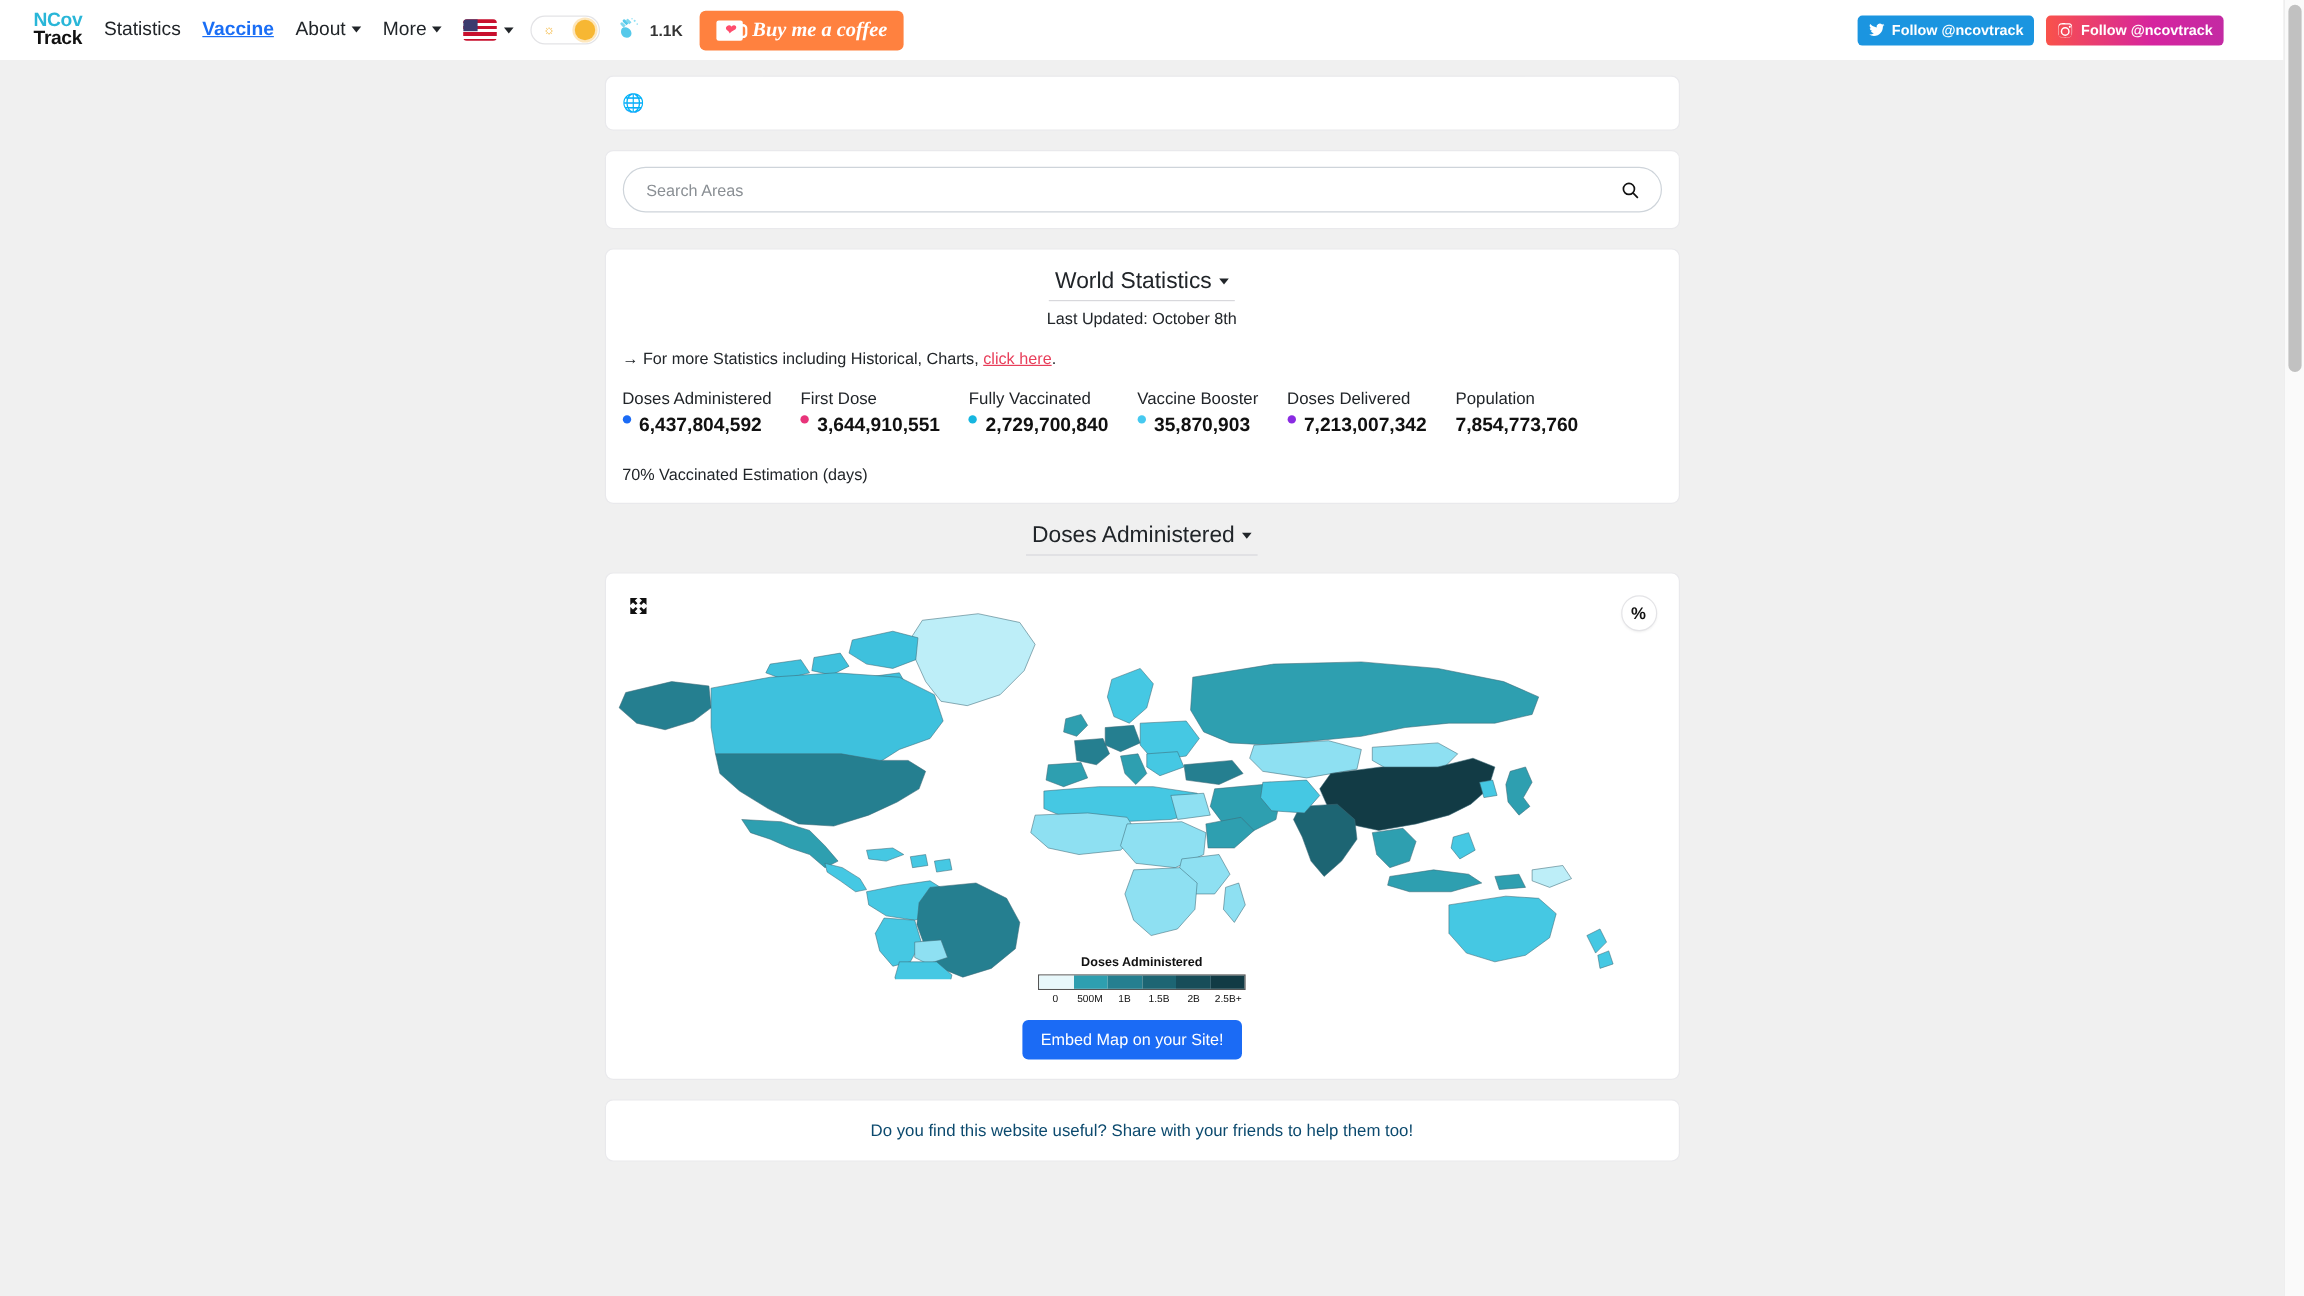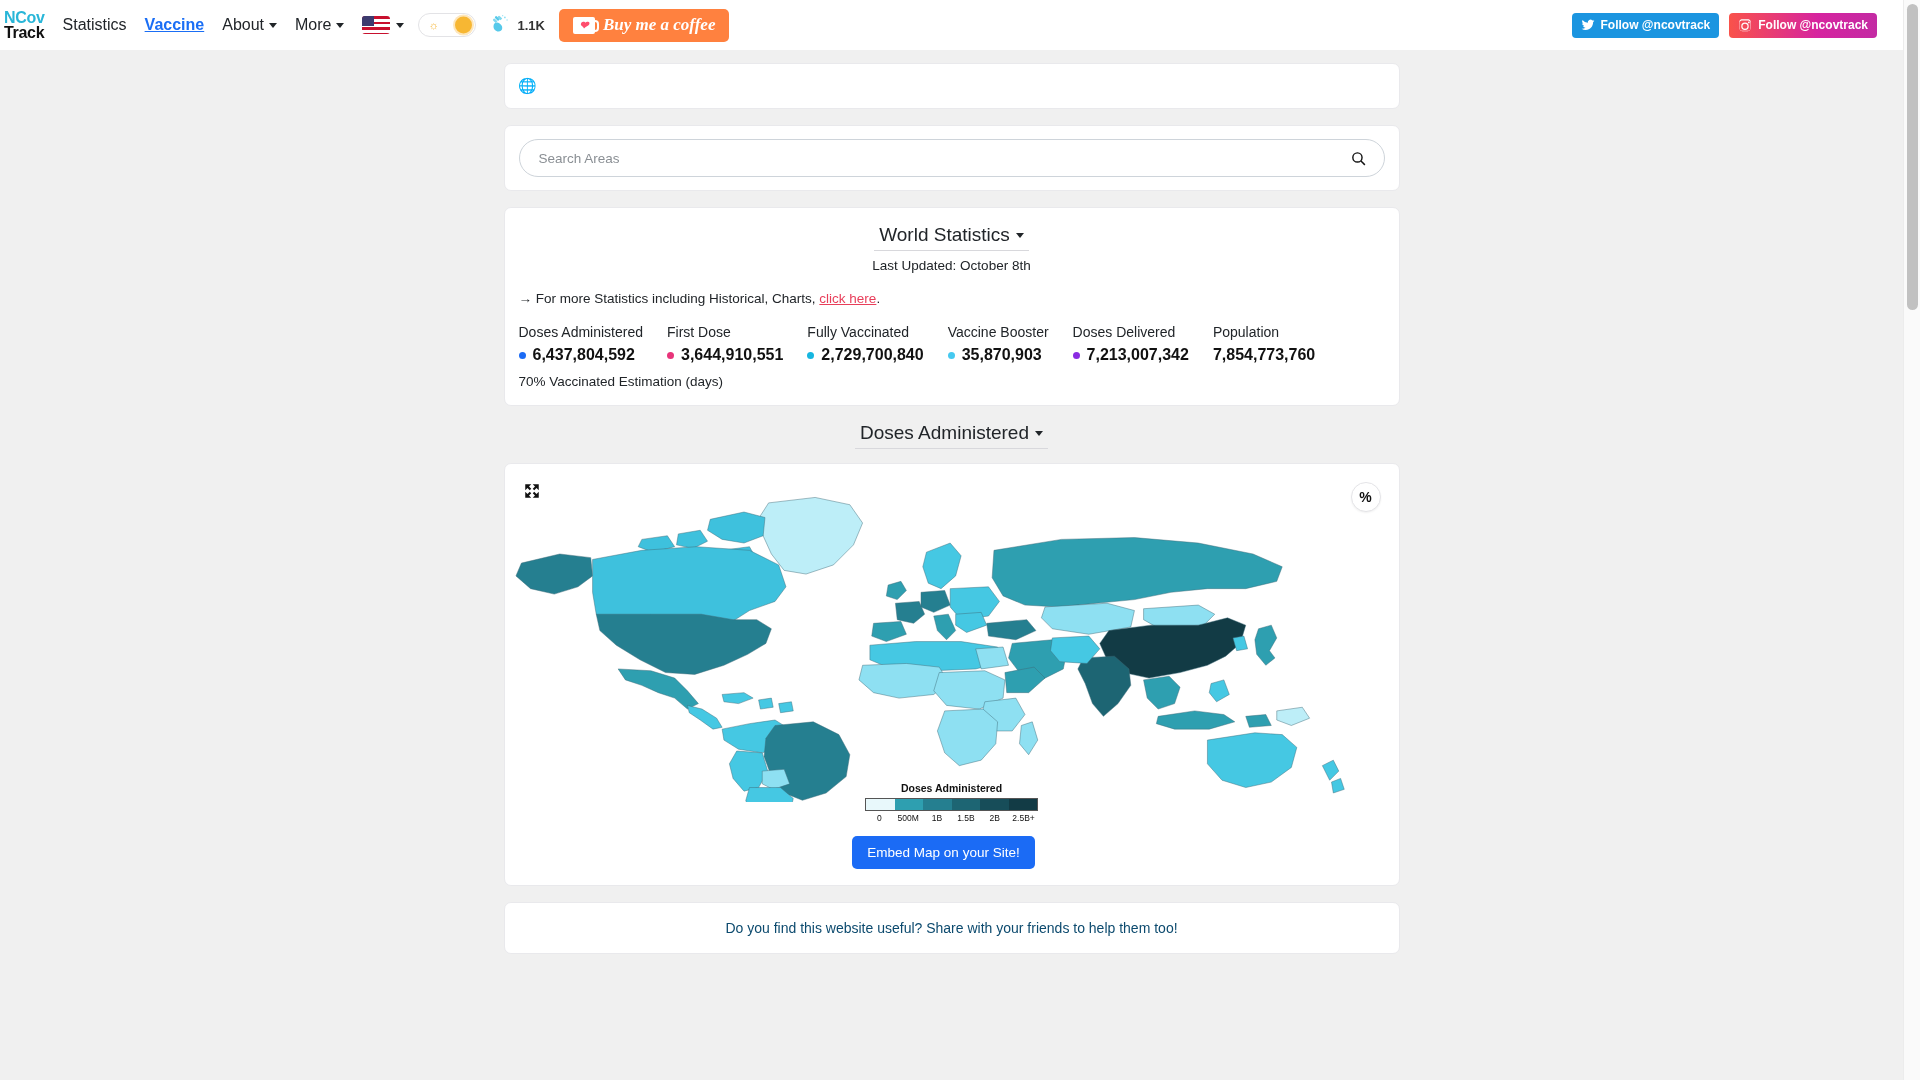--- a/index.html
+++ b/index.html
@@ -13,21 +13,21 @@
     color:#212529;
     overflow:hidden;
     position:relative;
   }
 
   
   .navbar{
     position:absolute; top:0; left:0; width:1903px; height:50px;
     background:#ffffff;
     display:flex; align-items:center;
-    padding:0 4px;
+    padding:0 28px;
     z-index:20;
   }
   .brand{
     font-weight:bold; font-size:16px; line-height:15px;
     margin-right:18px; letter-spacing:-0.3px;
   }
   .brand .ncov{ color:#29b6d8; display:block; }
   .brand .track{ color:#111; display:block; }
 
   .nav-link{
@@ -146,25 +146,25 @@
   .last-updated{ text-align:center; font-size:13.5px; color:#212529; margin-top:7px; }
 
   .more-stats{ font-size:13.5px; margin-top:18px; color:#212529; }
   .more-stats a{ color:#e83e5a; text-decoration:underline; }
 
   .metrics{ display:flex; margin-top:18px; }
   .metric{ margin-right:24px; }
   .metric .label{ font-size:14px; color:#212529; }
   .metric .value{
     font-size:16px; font-weight:bold; color:#111; margin-top:6px;
-    display:flex; align-items:center;
+    display:flex; align-items:flex-start;
   }
   .dot{ width:7px;height:7px;border-radius:50%;margin-right:7px;flex:none; }
 
-  .est{ margin-top:10px; }
+  .est{ margin-top:24px; }
   .est .label{ font-size:13.5px;color:#212529;line-height:1.25; }
   .est .value{ font-size:15px;font-weight:bold;color:#111;margin-top:8px; }
 
   .viewall{ font-size:13.5px; margin-top:22px; color:#212529;}
   .viewall a{ color:#e83e5a; text-decoration:underline; }
 
   
   .map-header{ text-align:center; margin:4px 0 14px 0;}
   .map-header .sel{
     display:inline-block;font-size:19px;color:#212529;

